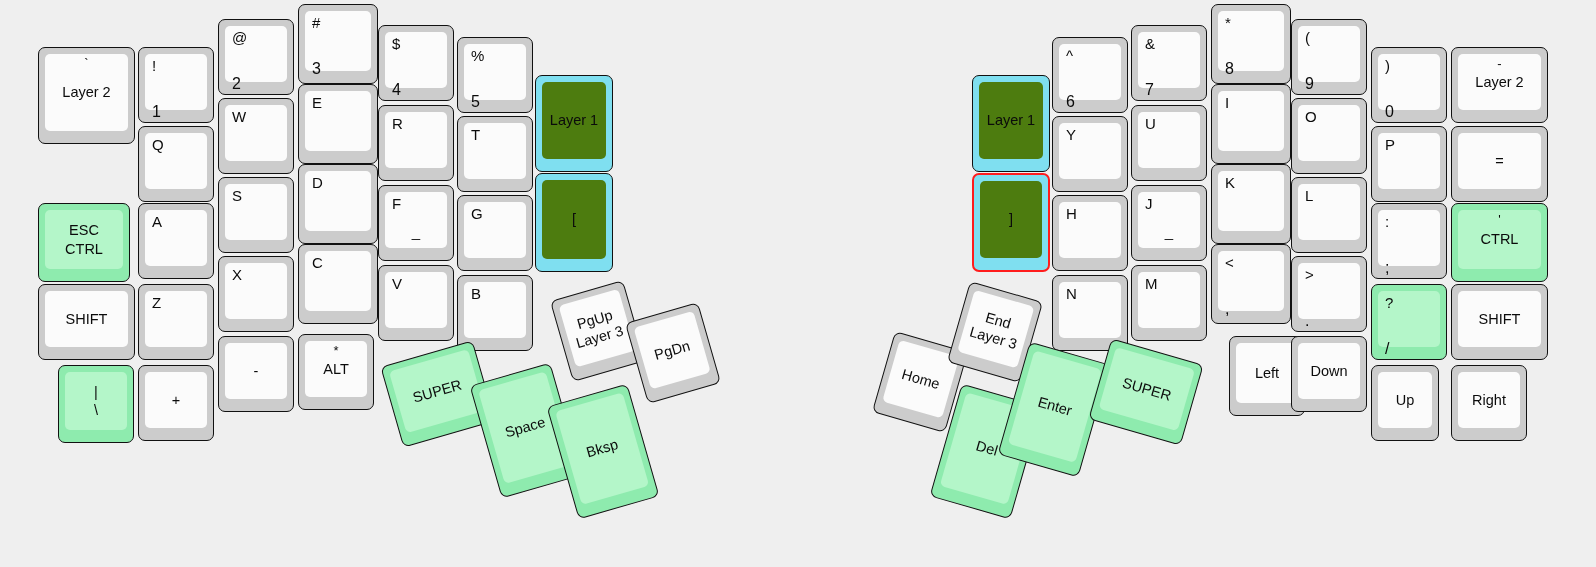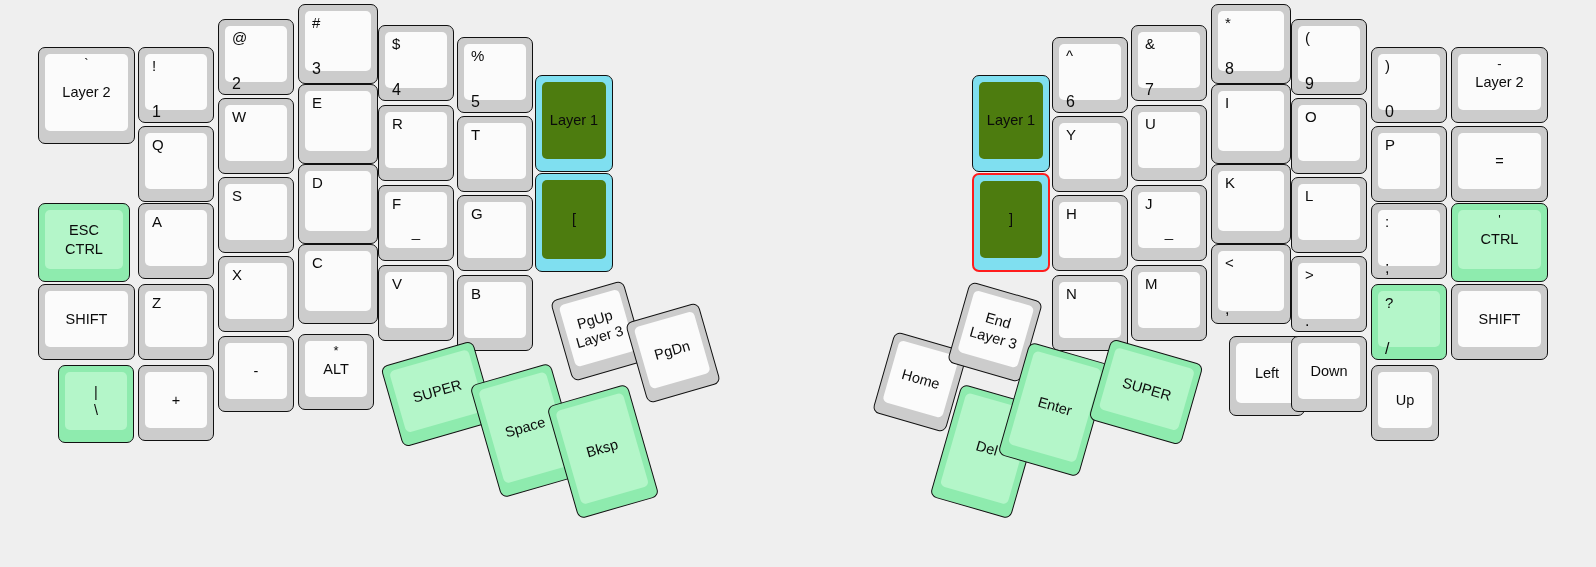--- a/index.html
+++ b/index.html
@@ -423,20 +423,25 @@
     <div class="key" style="left: 1291px; top: 336px; width: 76px; height: 76px;">
       <div class="cap">
         <div class="cc">Down</div>
       </div>
     </div>
     <div class="key" style="left: 1371px; top: 365px; width: 68px; height: 76px;">
       <div class="cap">
         <div class="cc">Up</div>
       </div>
     </div>
+    <div class="key" style="left: 1451px; top: 365px; width: 76px; height: 76px;">
+      <div class="cap">
+        <div class="cc">Right</div>
+      </div>
+    </div>
     <div class="key rot" style="left: 882px; top: 340px; width: 76px; height: 84px; transform: rotate(16deg);">
       <div class="cap">
         <div class="cc">Home</div>
       </div>
     </div>
     <div class="key rot" style="left: 957px; top: 290px; width: 76px; height: 84px; transform: rotate(16deg);">
       <div class="cap">
         <div class="cc">End
 Layer 3</div>
       </div>

